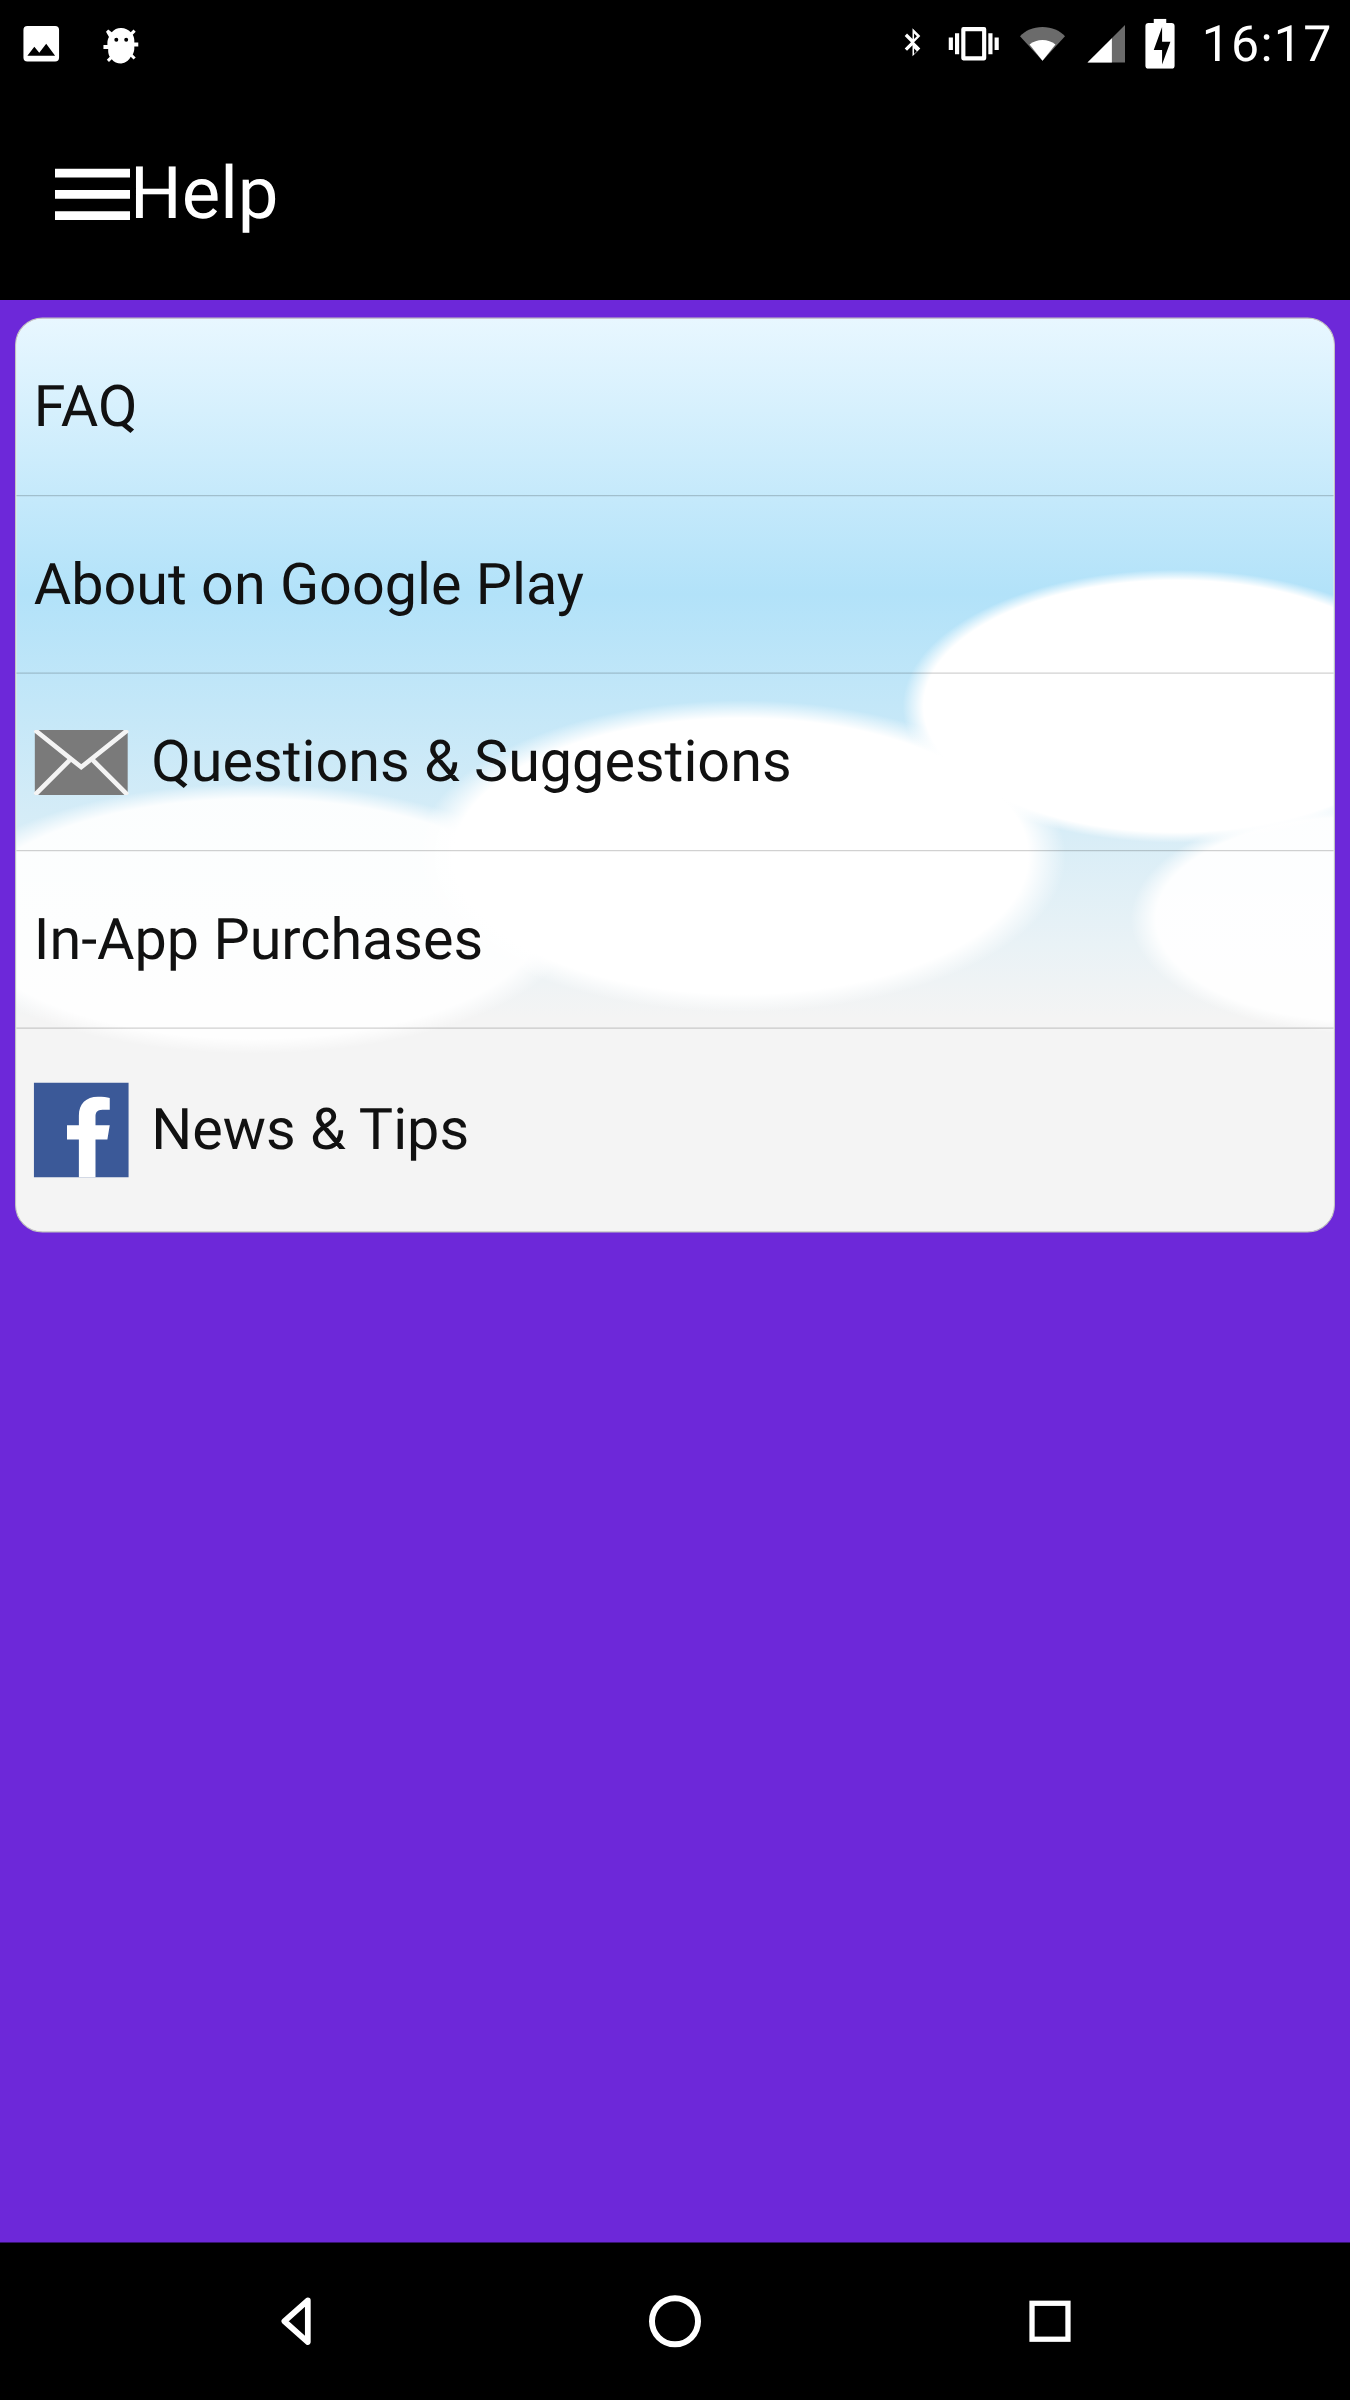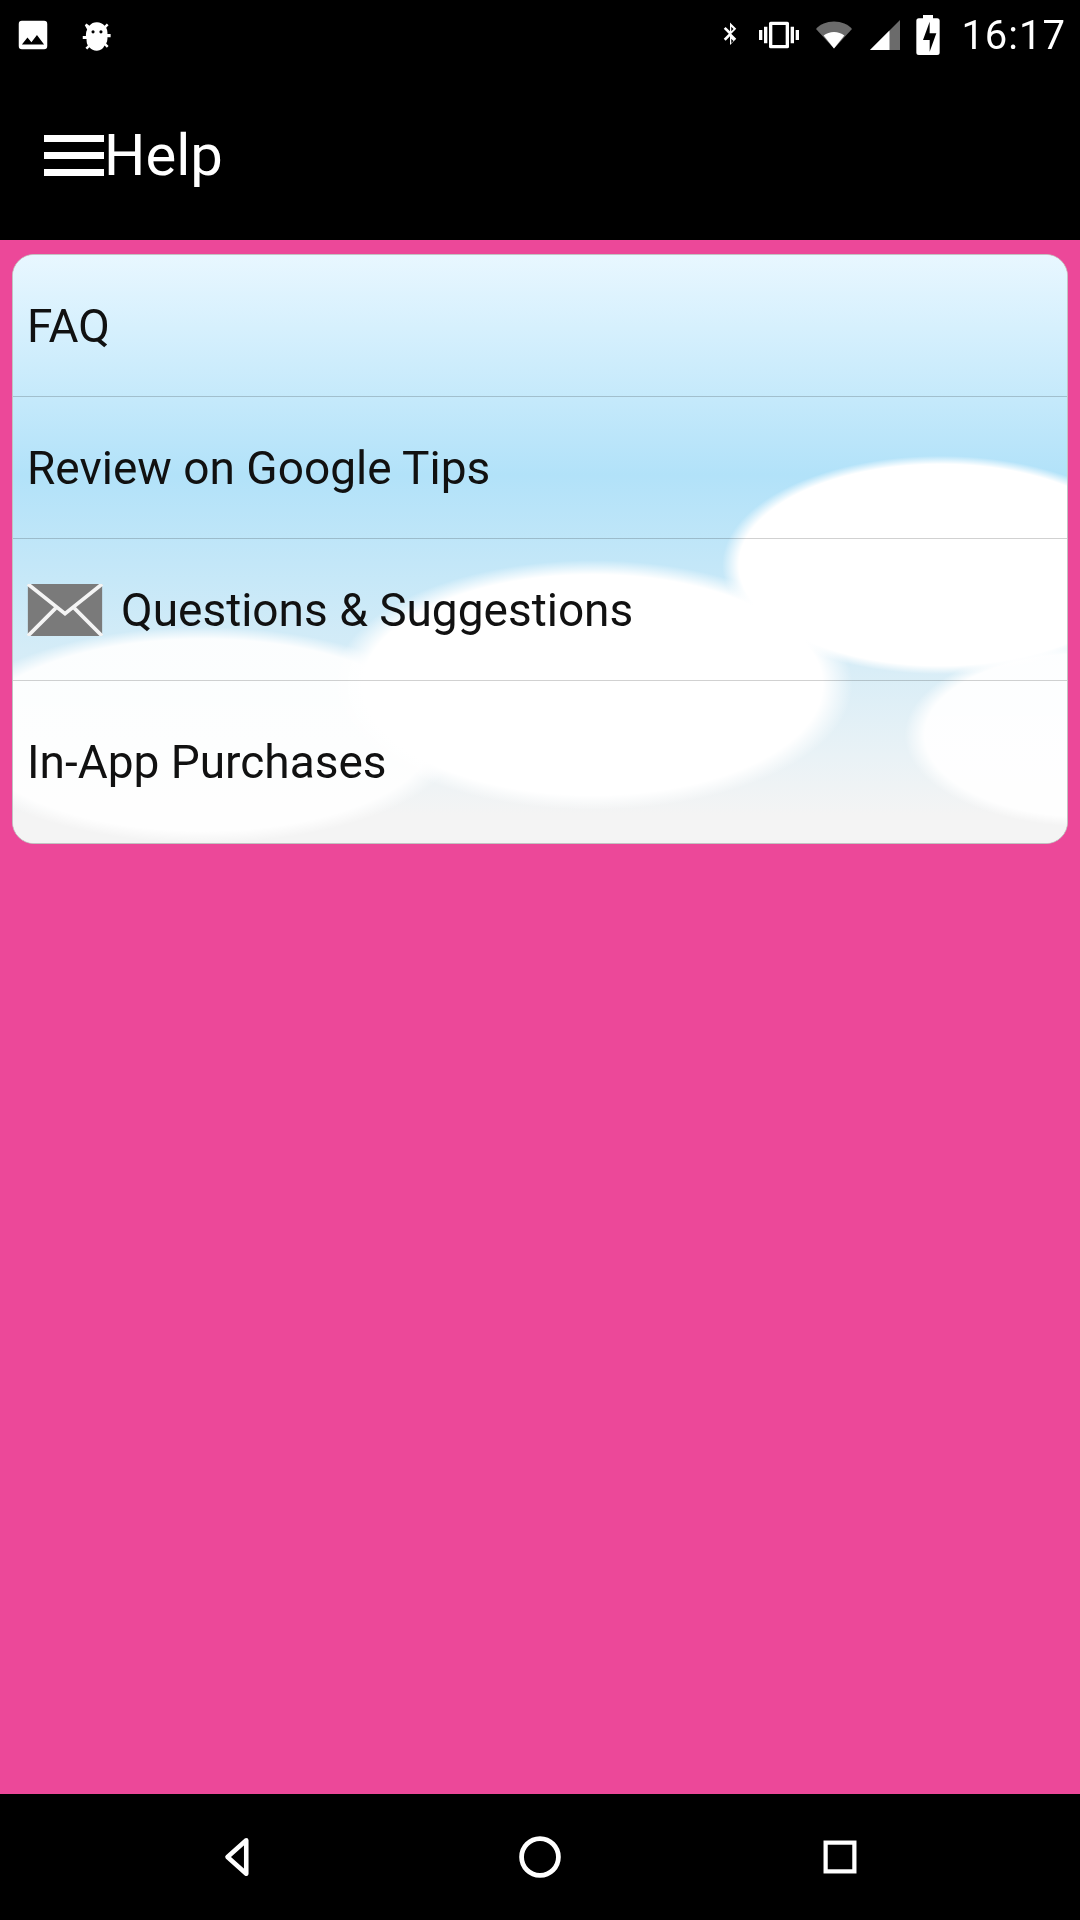--- a/index.html
+++ b/index.html
@@ -13,21 +13,21 @@
   .status-time { font-size: 40px; font-weight: 400; letter-spacing: 1px; margin-left: 8px; color: #fff; }
   .sb-ic { display: inline-flex; }
 
   
   .app-bar { height: 170px; background: #000; display: flex; align-items: center; padding-left: 44px; }
   .hamburger { display: flex; flex-direction: column; justify-content: center; gap: 10px; width: 60px; height: 50px; cursor: pointer; }
   .hamburger span { display: block; height: 7px; width: 60px; background: #fff; }
   .app-title { color: #fff; font-size: 58px; font-weight: 400; }
 
   
-  .content { flex: 1; background: #ec4899; position: relative; padding-top: 14px; }
+  .content { flex: 1; background: #6d28d9; position: relative; padding-top: 14px; }
   .card {
     position: relative;
     margin: 0 12px;
     background: #f4f4f4;
     border: 1px solid #c2c2c2;
     border-radius: 22px;
     overflow: hidden;
   }
   .sky-bg {
     position: absolute; inset: 0; z-index: 0;
@@ -119,38 +119,47 @@
   <div class="card">
     <div class="sky-bg"></div>
     <ul class="menu">
 
       <li class="menu-item">
         <span class="label">FAQ</span>
       </li>
 
 
       <li class="menu-item">
-        <span class="label">Review on Google Tips</span>
+        <span class="label">About on Google Play</span>
       </li>
 
       <li class="menu-item">
         <span class="icon-slot">
           <svg width="76" height="52" viewBox="0 0 40 28">
             <rect x="0" y="0" width="40" height="28" fill="#7a7a7a"></rect>
             <path d="M0 0 L20 16 L40 0" stroke="#f4f4f4" stroke-width="2" fill="none"></path>
             <path d="M0 28 L15 13 M40 28 L25 13" stroke="#f4f4f4" stroke-width="2"></path>
           </svg>
         </span>
         <span class="label">Questions &amp; Suggestions</span>
       </li>
 
       <li class="menu-item">
         <span class="label">In-App Purchases</span>
       </li>
 
+      <li class="menu-item">
+        <span class="icon-slot">
+          <svg width="76" height="76" viewBox="0 0 40 40">
+            <rect x="0" y="0" width="40" height="40" fill="#3b5998"></rect>
+            <path d="M26 40 V24 h5 l1-6 h-6 v-3.5 c0-1.8 .5-3 3-3 h3 V6.5 C31 6.2 29 6 27 6 c-5 0-8 3-8 8 v4 h-5 v6 h5 v16 h7z" fill="#fff"></path>
+          </svg>
+        </span>
+        <span class="label">News &amp; Tips</span>
+      </li>
 
     </ul>
   </div>
 </div>
 
 <div class="nav-bar">
   <div class="nav-btn">
     <svg width="50" height="50" viewBox="0 0 24 24">
         <path fill="none" stroke="#fff" stroke-width="2.2" stroke-linejoin="round" d="M15 4 L6 12 L15 20 Z"></path>
       </svg>

